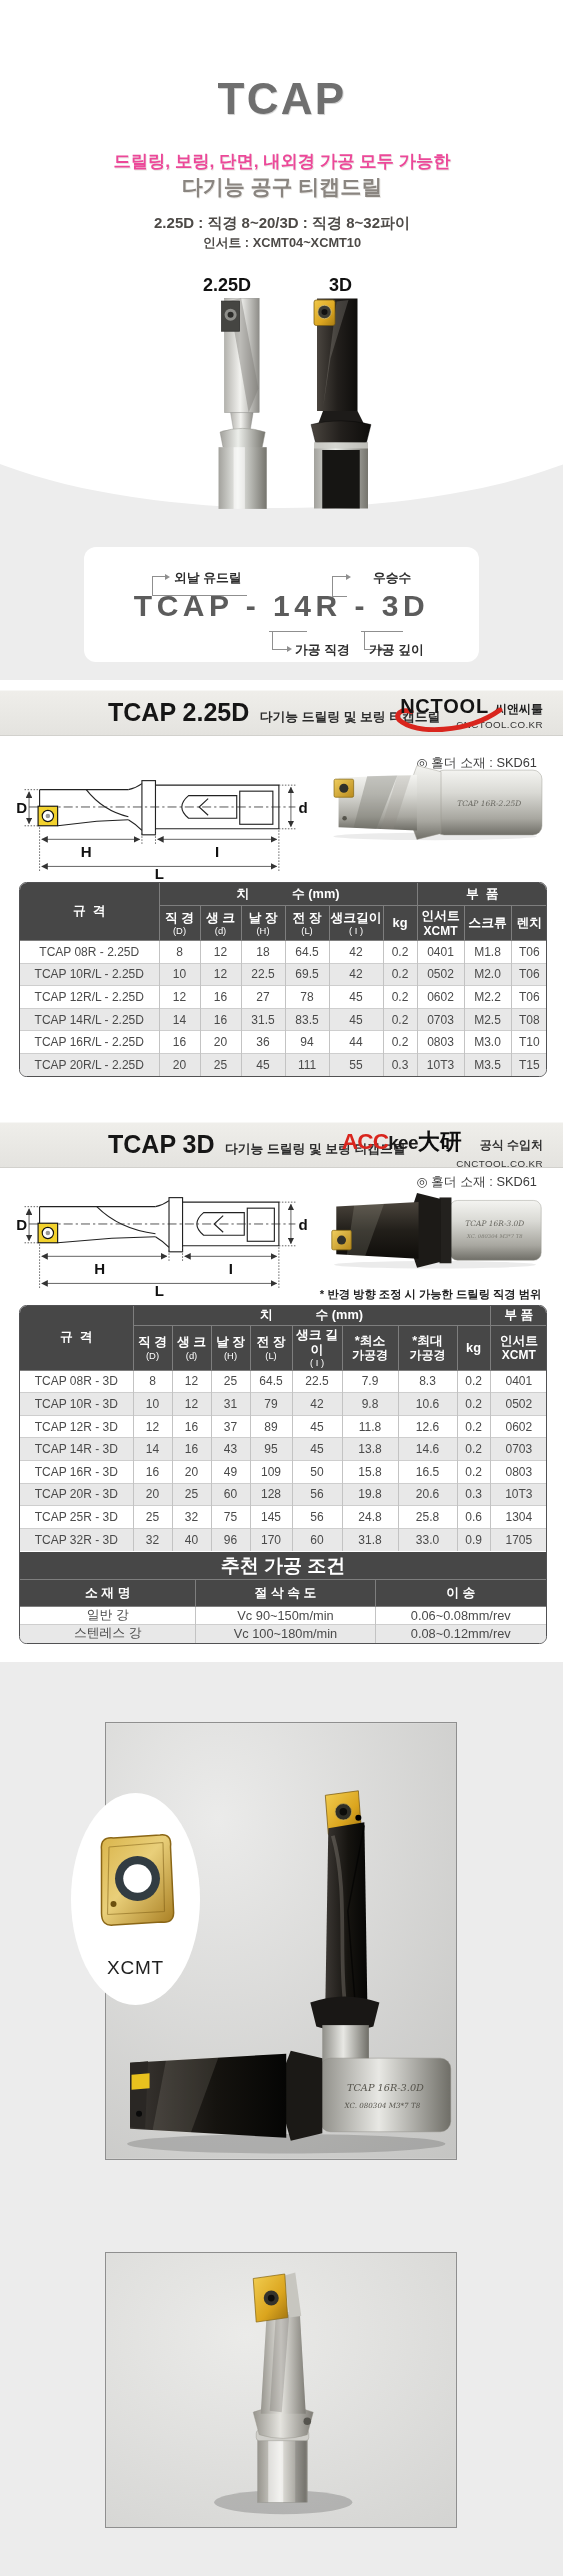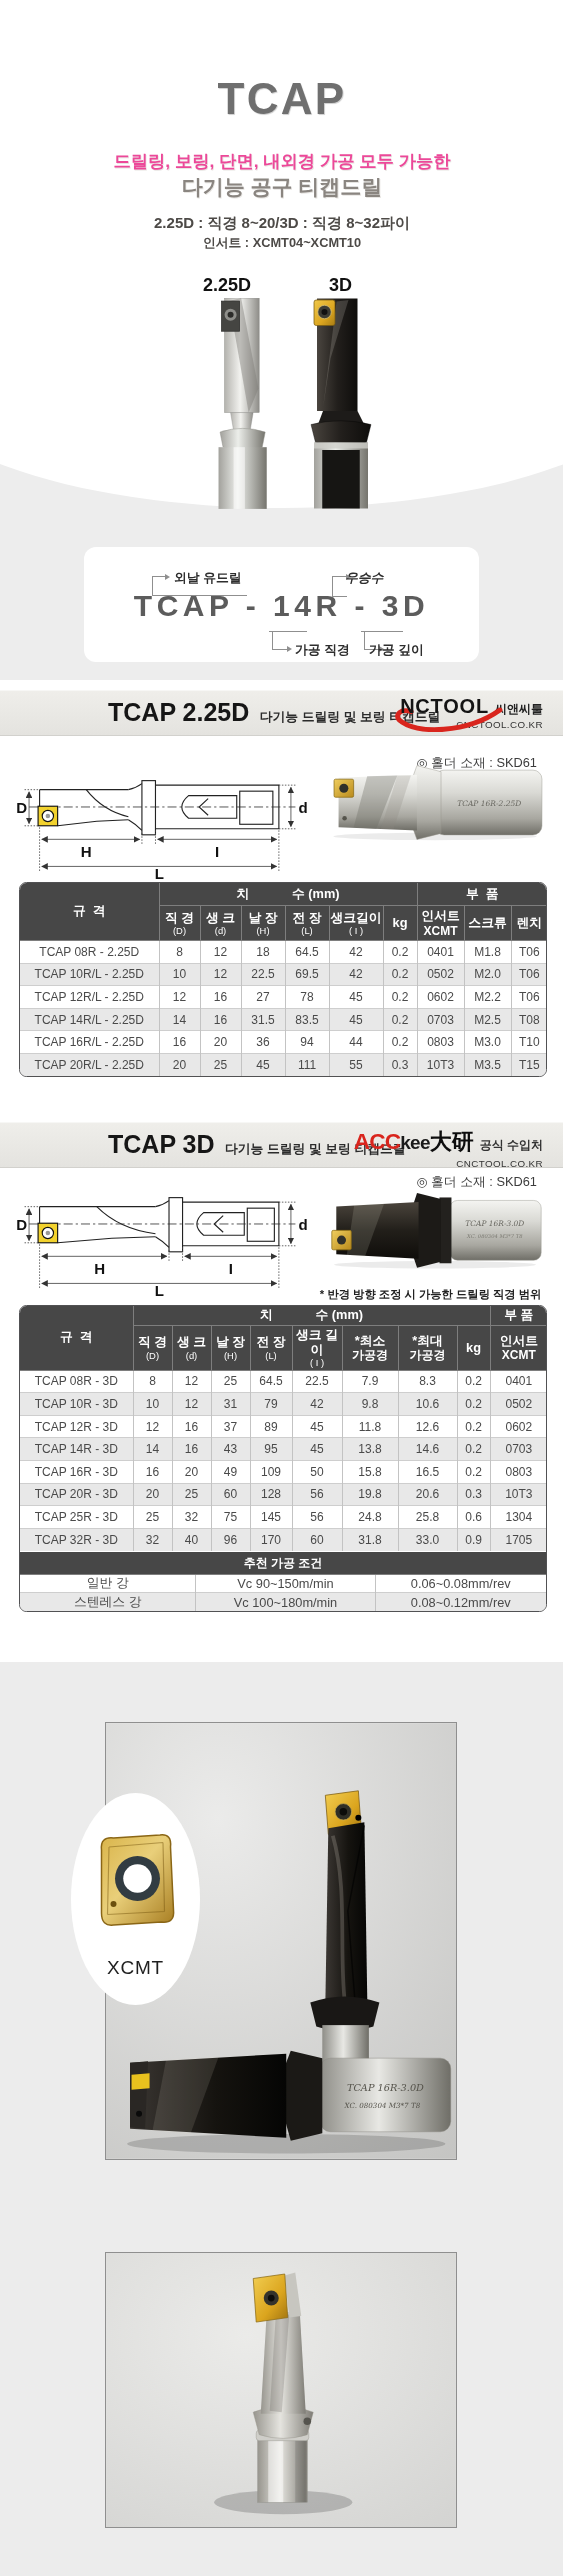--- a/index.html
+++ b/index.html
@@ -31,21 +31,21 @@
   .band-title{position:absolute;left:108px;top:6.8px;font-size:25px;font-weight:bold;color:#161616;white-space:nowrap;}
   .band-sub{font-size:12.8px;font-weight:bold;color:#2b2b2b;margin-left:10.5px;}
   .band-logo{position:absolute;right:21px;top:3.8px;text-align:right;}
   .nct-letters{font-size:20px;font-weight:bold;color:#141414;letter-spacing:0.8px;position:relative;z-index:2;}
   .nct-kr{font-size:12px;font-weight:bold;color:#222;margin-left:6px;}
   .logo-site{font-size:9.8px;color:#333;letter-spacing:0.4px;margin-top:1.5px;}
   .nct-swoosh{position:absolute;left:-7.5px;top:12px;z-index:1;}
   .acc-red{font-size:22.6px;font-weight:bold;color:#d9251d;letter-spacing:-0.8px;}
   .acc-kee{font-size:19px;font-weight:bold;color:#1a1a1a;letter-spacing:-0.8px;}
   .acc-cjk{font-size:22px;font-weight:bold;color:#0d0d0d;}
-  .acc-label{font-size:12px;font-weight:bold;color:#333;margin-left:6px;}
+  .acc-label{font-size:12px;font-weight:bold;color:#333;margin-left:18px;}
   .holder-note{position:absolute;right:27px;font-size:12.8px;color:#3c3c3c;}
   .note2{position:absolute;right:22.6px;top:1287px;font-size:11.3px;font-weight:bold;color:#222;}
   
   .tbl-wrap{position:absolute;left:19px;width:526px;border:1.5px solid #515153;border-radius:7.5px;
             overflow:hidden;background:#fff;}
   table{border-collapse:collapse;width:100%;table-layout:fixed;}
   th{background:#474747;color:#fff;font-weight:bold;font-size:12.8px;text-align:center;
      border-right:0.8px solid #7e7e7e;border-bottom:0.8px solid #7e7e7e;white-space:pre-wrap;padding:0.8px 0;}
   th:last-child{border-right:none;}
   th .t,th .s{display:block;line-height:1.2;}
@@ -53,21 +53,21 @@
   th.fullsub .s{font-size:12px;font-weight:bold;}
   th .s:empty{display:none;}
   td{font-size:12px;color:#4a4a4a;text-align:center;border-right:0.8px solid #c3c3c3;
      border-top:0.8px solid #cecece;padding:0;}
   td:last-child{border-right:none;}
   tr.alt td{background:#e8e8e8;}
   .t1 tbody tr{height:22.6px;}
   .t1 thead tr.gr{height:22.6px;} .t1 thead tr.cr{height:35px;}
   .t2 tbody tr{height:22.6px;}
   .t2 thead tr.gr{height:19.5px;} .t2 thead tr.cr{height:33px;}
-  .rec-title th{border-top:1.5px solid #fff;font-size:12px;height:21px;margin-left:20px;}
+  .rec-title th{border-top:1.5px solid #fff;font-size:19px;height:21px;margin-left:20px;}
   .rec-head th{height:24px;font-size:12.8px;}
   .rec tbody tr{height:18px;} .rec td{font-size:12.8px;}
   
   .bottom-gray{top:1662px;left:0;width:564px;height:914px;background:#ececec;}
   .photo-box{position:absolute;left:105px;width:350px;border:1.5px solid #8f8f8f;overflow:hidden;}
   .xcmt-oval{position:absolute;left:71px;top:1793px;width:129px;height:212px;background:#fff;
              border-radius:50%;text-align:center;}
   .xcmt-label{position:absolute;top:164px;left:0;right:0;font-size:19px;color:#1f1f1f;
               font-weight:normal;letter-spacing:0.8px;}
 </style>
@@ -142,21 +142,21 @@
     <div class="name-code">TCAP - 14R - 3D</div>
 
     <div class="line" style="left:68px;top:30px;width:94px;height:18px;border-left:1.1px solid #8f8f8f;border-bottom:1.1px solid #8f8f8f;"></div>
     <div class="line" style="left:68px;top:29px;width:15px;border-top:1.1px solid #8f8f8f;"></div>
     <div class="ah" style="left:81px;top:27px;"></div>
     <div class="nb-label" style="left:90px;top:22.6px;">외날 유드릴</div>
 
     <div class="line" style="left:248px;top:30px;width:13.5px;height:19px;border-left:1.1px solid #8f8f8f;border-bottom:1.1px solid #8f8f8f;"></div>
     <div class="line" style="left:248px;top:29px;width:15px;border-top:1.1px solid #8f8f8f;"></div>
     <div class="ah" style="left:262px;top:27px;"></div>
-    <div class="nb-label" style="left:261px;top:22.6px;font-style:italic;">우승수</div>
+    <div class="nb-label" style="left:289px;top:22.6px;">우승수</div>
 
     <div class="line" style="left:185px;top:84px;width:38px;border-top:1.1px solid #8f8f8f;"></div>
     <div class="line" style="left:188px;top:84px;height:18px;border-left:1.1px solid #8f8f8f;"></div>
     <div class="line" style="left:188px;top:102px;width:16.5px;border-top:1.1px solid #8f8f8f;"></div>
     <div class="ah" style="left:203px;top:99px;"></div>
     <div class="nb-label" style="left:211px;top:95px;">가공 직경</div>
 
     <div class="line" style="left:277px;top:84px;width:42px;border-top:1.1px solid #8f8f8f;"></div>
     <div class="line" style="left:280px;top:84px;height:18px;border-left:1.1px solid #8f8f8f;"></div>
     <div class="line" style="left:280px;top:102px;width:16.5px;border-top:1.1px solid #8f8f8f;"></div>
@@ -565,20 +565,25 @@
     <table class="rec">
       <colgroup>
           <col style="width:175px">
           <col style="width:178px">
           <col style="width:170px">
         </colgroup>
       <thead>
         <tr class="rec-title">
             <th colspan="3">추천 가공 조건</th>
           </tr>
+        <tr class="rec-head">
+          <th>소 재 명</th>
+          <th>절 삭 속 도</th>
+          <th>이 송</th>
+        </tr>
       </thead>
       <tbody>
           <tr>
             <td>일반 강</td>
             <td>Vc 90~150m/min</td>
             <td>0.06~0.08mm/rev</td>
           </tr>
           <tr class="alt">
             <td>스텐레스 강</td>
             <td>Vc 100~180m/min</td>

